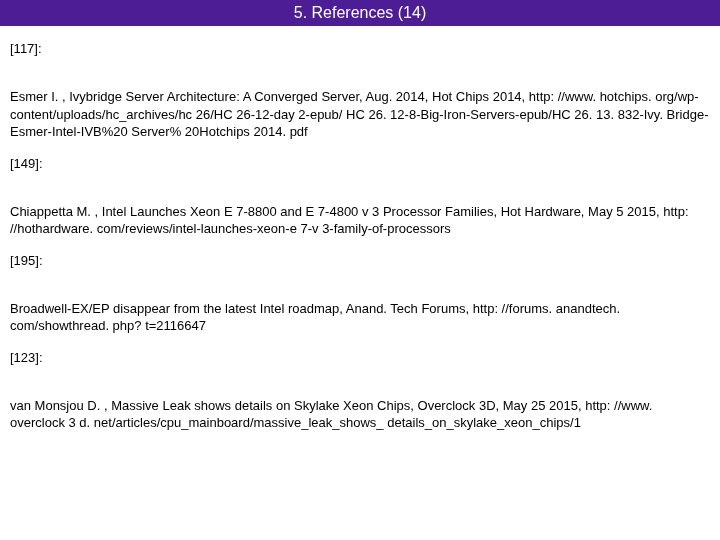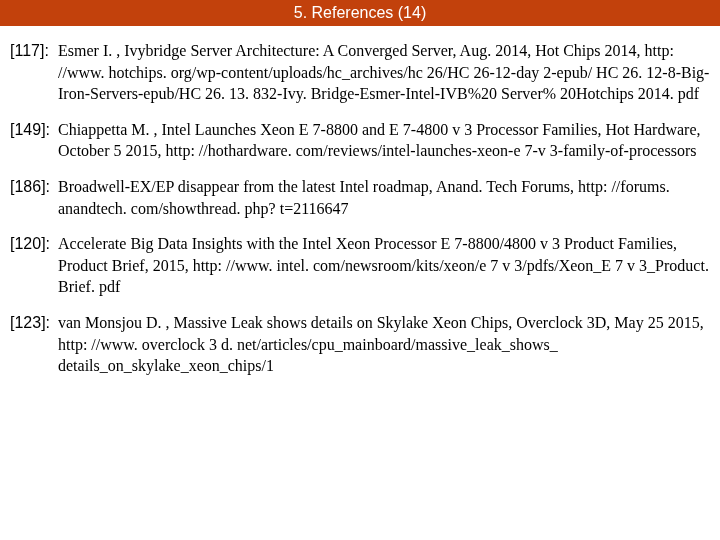--- a/index.html
+++ b/index.html
@@ -4,74 +4,70 @@
 <style>
   * { margin: 0; padding: 0; box-sizing: border-box; }
   body {
     width: 720px;
     height: 540px;
     font-family: Verdana, Geneva, sans-serif;
     background: #ffffff;
     overflow: hidden;
   }
   .header {
-    background: #c2410c;
+    background: #4c1d95;
     color: #ffffff;
     text-align: center;
     padding: 4px 0;
     font-size: 16px;
     font-weight: normal;
   }
   .content {
     padding: 14px 10px 0 10px;
   }
   .ref {
     display: flex;
     margin-bottom: 14px;
-    font-size: 16px;
+    font-size: 13px;
     line-height: 1.35;
     color: #000000;
+    flex-direction: column;
   }
   .ref-label {
     flex: 0 0 48px;
     white-space: nowrap;
   }
   .ref-body {
     flex: 1;
-    font-family: Liberation Serif, serif;
   }
 </style>
 </head>
 <body>
 
 <div class="header">
   <span>5. References (14)</span>
 </div>
 
 <div class="content">
 
   <div class="ref">
     <div class="ref-label">[117]:</div>
     <div class="ref-body">Esmer I. , Ivybridge Server Architecture: A Converged Server, Aug. 2014, Hot Chips 2014, http: //www. hotchips. org/wp-content/uploads/hc_archives/hc 26/HC 26-12-day 2-epub/ HC 26. 12-8-Big-Iron-Servers-epub/HC 26. 13. 832-Ivy. Bridge-Esmer-Intel-IVB%20 Server% 20Hotchips 2014. pdf</div>
   </div>
 
   <div class="ref">
     <div class="ref-label">[149]:</div>
-    <div class="ref-body">Chiappetta M. , Intel Launches Xeon E 7-8800 and E 7-4800 v 3 Processor Families, Hot Hardware, October 5 2015, http: //hothardware. com/reviews/intel-launches-xeon-e 7-v 3-family-of-processors</div>
+    <div class="ref-body">Chiappetta M. , Intel Launches Xeon E 7-8800 and E 7-4800 v 3 Processor Families, Hot Hardware, May 5 2015, http: //hothardware. com/reviews/intel-launches-xeon-e 7-v 3-family-of-processors</div>
   </div>
 
   <div class="ref">
-    <div class="ref-label">[186]:</div>
+    <div class="ref-label">[195]:</div>
     <div class="ref-body">Broadwell-EX/EP disappear from the latest Intel roadmap, Anand. Tech Forums, http: //forums. anandtech. com/showthread. php? t=2116647</div>
   </div>
 
-  <div class="ref">
-    <div class="ref-label">[120]:</div>
-    <div class="ref-body">Accelerate Big Data Insights with the Intel Xeon Processor E 7-8800/4800 v 3 Product Families, Product Brief, 2015, http: //www. intel. com/newsroom/kits/xeon/e 7 v 3/pdfs/Xeon_E 7 v 3_Product. Brief. pdf</div>
-  </div>
 
 
 
   <div class="ref">
     <div class="ref-label">[123]:</div>
     <div class="ref-body">van Monsjou D. , Massive Leak shows details on Skylake Xeon Chips, Overclock 3D, May 25 2015, http: //www. overclock 3 d. net/articles/cpu_mainboard/massive_leak_shows_ details_on_skylake_xeon_chips/1</div>
   </div>
 
 </div>
 

